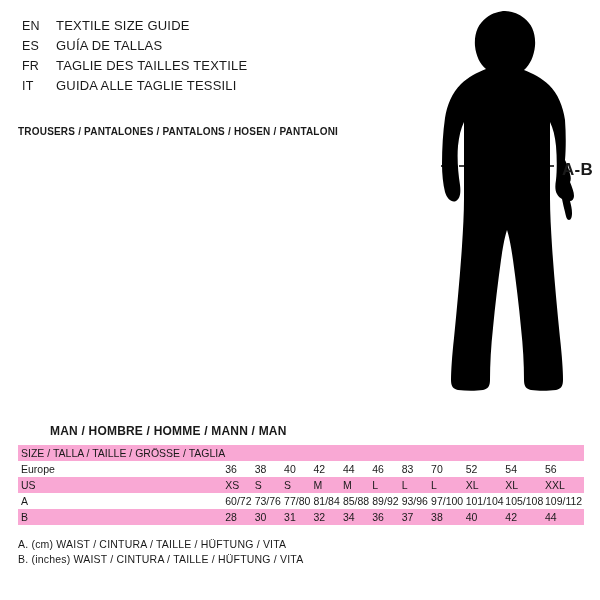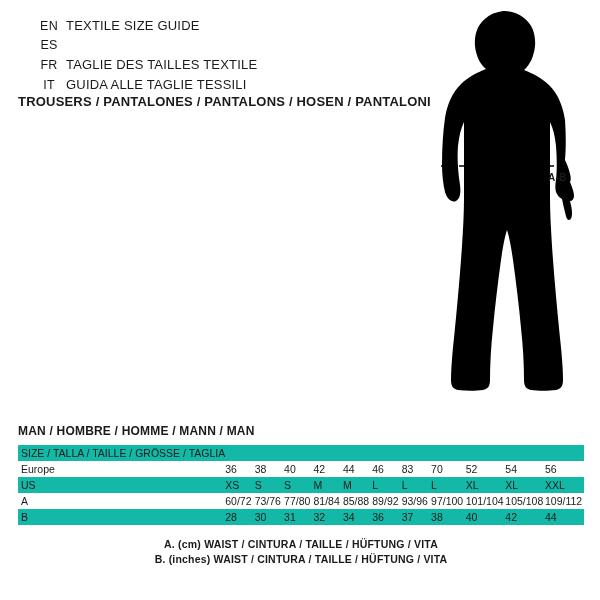--- a/index.html
+++ b/index.html
@@ -20,134 +20,133 @@
     width: 600px;
     height: 600px;
     box-sizing: border-box;
     padding: 16px 16px 0 16px;
   }
 
   
   .lang-block {
     position: absolute;
     top: 16px;
-    left: 32px;
+    left: 22px;
     width: 290px;
-    text-align: center;
   }
   .lang-row {
     display: flex;
     align-items: baseline;
     font-size: 12.5px;
     line-height: 19px;
     letter-spacing: 0.2px;
   }
   .lang-code {
     width: 34px;
     flex: 0 0 34px;
     font-size: 12.5px;
   }
   .lang-text {
     font-size: 13px;
   }
 
   
   .product-title {
     position: absolute;
-    top: 94px;
+    top: 126px;
     left: 18px;
-    font-size: 13px;
+    font-size: 10px;
     font-weight: bold;
     letter-spacing: 0.2px;
   }
 
   
   .figure-wrap {
     position: absolute;
     top: 8px;
     left: 400px;
     width: 200px;
     height: 400px;
   }
   .figure-wrap svg {
     display: block;
   }
   .ab-label {
     position: absolute;
-    left: 148px;
+    left: 162px;
     top: 152px;
-    font-size: 10px;
+    font-size: 17px;
     font-weight: bold;
     letter-spacing: 0.3px;
-    margin-top: 12px;
   }
 
   
   .table-section {
     position: absolute;
     top: 424px;
     left: 18px;
     width: 566px;
   }
   .section-title {
     font-size: 12px;
     font-weight: bold;
     letter-spacing: 0.2px;
     margin-bottom: 7px;
+    margin-left: 32px;
   }
   table.size-table {
     border-collapse: collapse;
     width: 566px;
     font-size: 10.5px;
   }
   table.size-table td, table.size-table th {
     text-align: left;
     padding: 2px 0 2px 0;
     font-weight: normal;
     font-size: 10.5px;
     white-space: nowrap;
   }
   table.size-table tr.row-shade {
-    background: #14b8a6;
+    background: #f9a8d4;
   }
   table.size-table td.label-col,
   table.size-table th.label-col {
     width: 92px;
     padding-left: 3px;
   }
   table.size-table td.val, table.size-table th.val {
     width: 52px;
   }
   tr.header-row th {
     font-weight: normal;
   }
 
   .footnotes {
     margin-top: 12px;
     font-size: 10.5px;
     line-height: 15px;
     letter-spacing: 0.2px;
   }
   .footnotes div {
-    font-weight: bold;
-    text-align: center;
+    font-weight: normal;
   }
 </style>
 </head>
 <body>
 
 <div class="page">
 
   <div class="lang-block">
     <div class="lang-row">
       <span class="lang-code">EN</span>
       <span class="lang-text">TEXTILE SIZE GUIDE</span>
     </div>
     <div class="lang-row">
       <span class="lang-code">ES</span>
+      <span class="lang-text">GUÍA DE TALLAS</span>
     </div>
     <div class="lang-row">
       <span class="lang-code">FR</span>
       <span class="lang-text">TAGLIE DES TAILLES TEXTILE</span>
     </div>
     <div class="lang-row">
       <span class="lang-code">IT</span>
       <span class="lang-text">GUIDA ALLE TAGLIE TESSILI</span>
     </div>
   </div>

